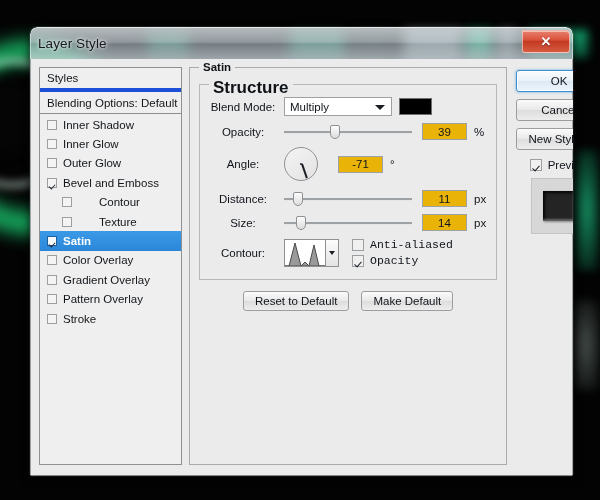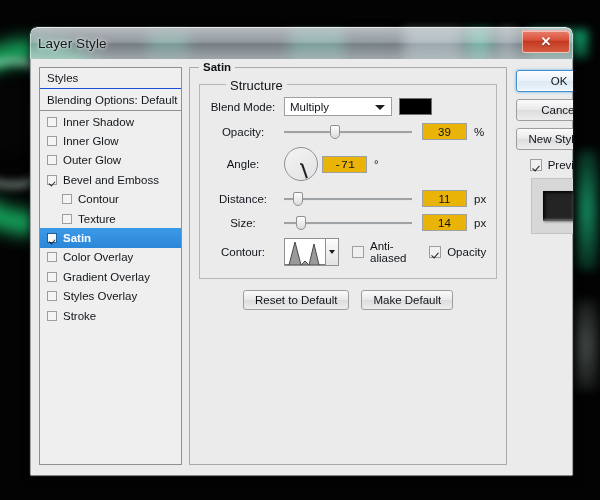--- a/index.html
+++ b/index.html
@@ -162,21 +162,21 @@
     flex-direction: column;
   }
   .styles-header {
     height: 20px;
     flex: 0 0 20px;
     display: flex;
     align-items: center;
     padding-left: 7px;
     font-size: 11.5px;
     color: #12161a;
-    border-bottom: 1px solid #1d4ed8;
+    border-bottom: 4px solid #1d4ed8;
     background: #efefef;
   }
   .blending-row {
     height: 21px;
     flex: 0 0 21px;
     display: flex;
     align-items: center;
     padding-left: 7px;
     font-size: 11.5px;
     color: #12161a;
@@ -190,21 +190,21 @@
   .fx-row {
     height: 19.4px;
     display: flex;
     align-items: center;
     padding-left: 7px;
     font-size: 11.5px;
     color: #12161a;
     cursor: pointer;
     user-select: none;
   }
-  .fx-row.indent { padding-left: 22px; }
+  .fx-row.indent { padding-left: 22px; gap: 21px; }
   .fx-row.selected {
     background: linear-gradient(180deg,#3b9ae8 0%, #2b86d8 100%);
     color: #ffffff;
     font-weight: bold;
   }
   .fx-row.selected .cb { border-color: #1b5f9c; background: #f4f8fb; }
 
   .cb {
     width: 10px;
     height: 10px;
@@ -256,25 +256,25 @@
   .structure {
     position: relative;
     margin: 16px 9px 0 9px;
     border: 1px solid #b4b8bb;
     padding: 12px 10px 10px 10px;
     box-sizing: border-box;
   }
   .structure > .legend {
     position: absolute;
     top: -7px;
-    left: 26px;
+    left: 9px;
     background: #ebebeb;
     padding: 0 4px;
-    font-size: 13px;
-    font-weight: normal;
+    font-size: 17px;
+    font-weight: bold;
     color: #101418;
   }
 
   .field-row {
     display: flex;
     align-items: center;
     margin-bottom: 7px;
     font-size: 11.5px;
     color: #10141a;
   }
@@ -420,21 +420,23 @@
   .contour-arrow-btn .tri {
     width: 0; height: 0;
     border-left: 3.5px solid transparent;
     border-right: 3.5px solid transparent;
     border-top: 4px solid #1a1e22;
   }
 
   .check-stack {
     margin-left: 13px;
     display: flex;
+    flex-direction: column;
     gap: 3px;
+    font-family: Liberation Mono, monospace;
   }
   .check-line {
     display: flex;
     align-items: center;
     font-size: 11.5px;
     color: #10141a;
     cursor: pointer;
   }
   .cb2 {
     width: 12px; height: 12px;
@@ -586,21 +588,21 @@
               <div class="fx-row">
                 <span class="cb"></span>
                 <span>Color Overlay</span>
               </div>
               <div class="fx-row">
                 <span class="cb"></span>
                 <span>Gradient Overlay</span>
               </div>
               <div class="fx-row">
                 <span class="cb"></span>
-                <span>Styles Overlay</span>
+                <span>Pattern Overlay</span>
               </div>
               <div class="fx-row">
                 <span class="cb"></span>
                 <span>Stroke</span>
               </div>
             </div>
         </div>
       </div>
 
       <div class="center-col">
@@ -628,21 +630,21 @@
               <div class="numbox">39</div>
               <div class="unit">%</div>
             </div>
 
             <div class="field-row" style="margin-bottom:9px;">
               <div class="field-label">Angle:</div>
               <div class="angle-dial" id="angle-dial">
                 <div class="needle" id="angle-needle" style="transform: rotate(-19deg);"></div>
                 <div class="center-dot"></div>
               </div>
-              <div class="numbox" style="margin-left:4px;font-family:Liberation Mono, monospace;">-71</div>
+              <div class="numbox" style="margin-left:20px;">-71</div>
               <div class="unit">°</div>
             </div>
 
             <div class="field-row">
               <div class="field-label">Distance:</div>
               <div class="slider">
                 <div class="track"></div>
                 <div class="knob" id="distance-knob" style="left: 9.44px;"></div>
               </div>
               <div class="numbox">11</div>

